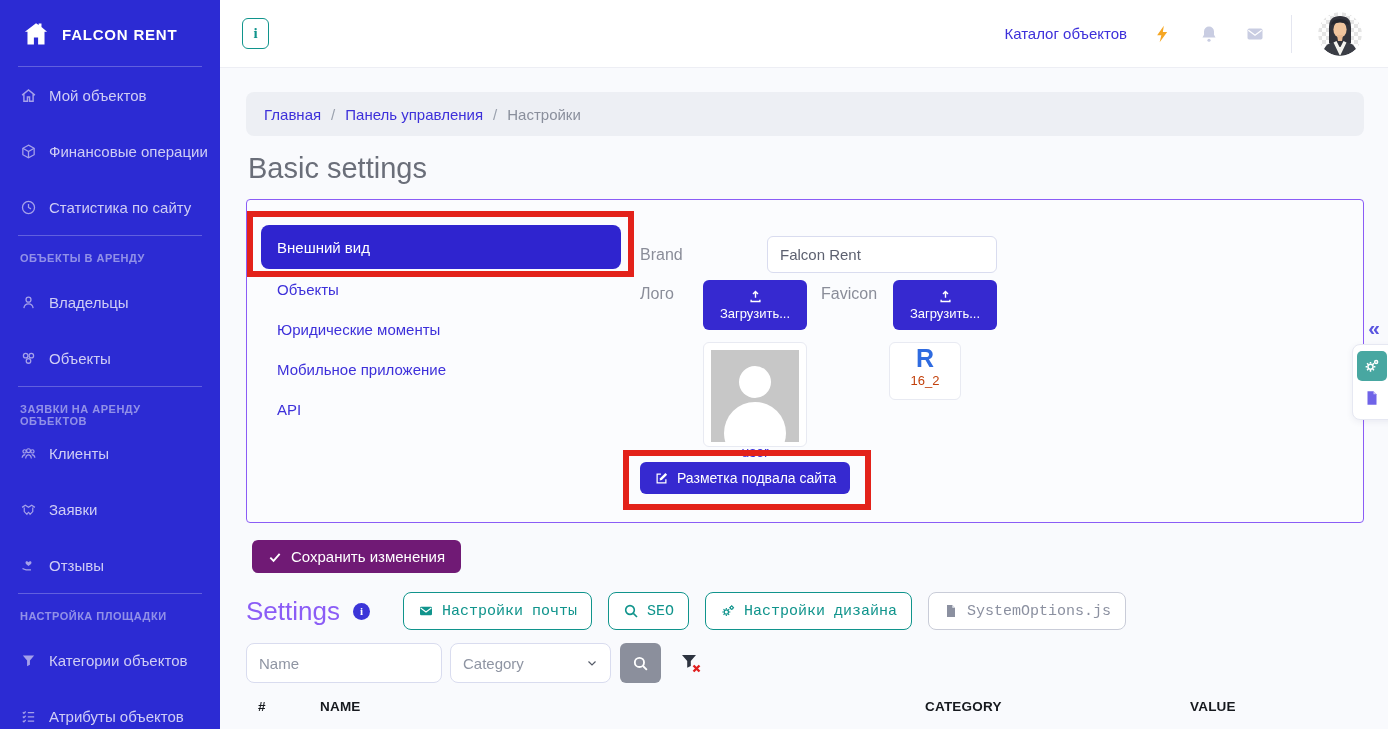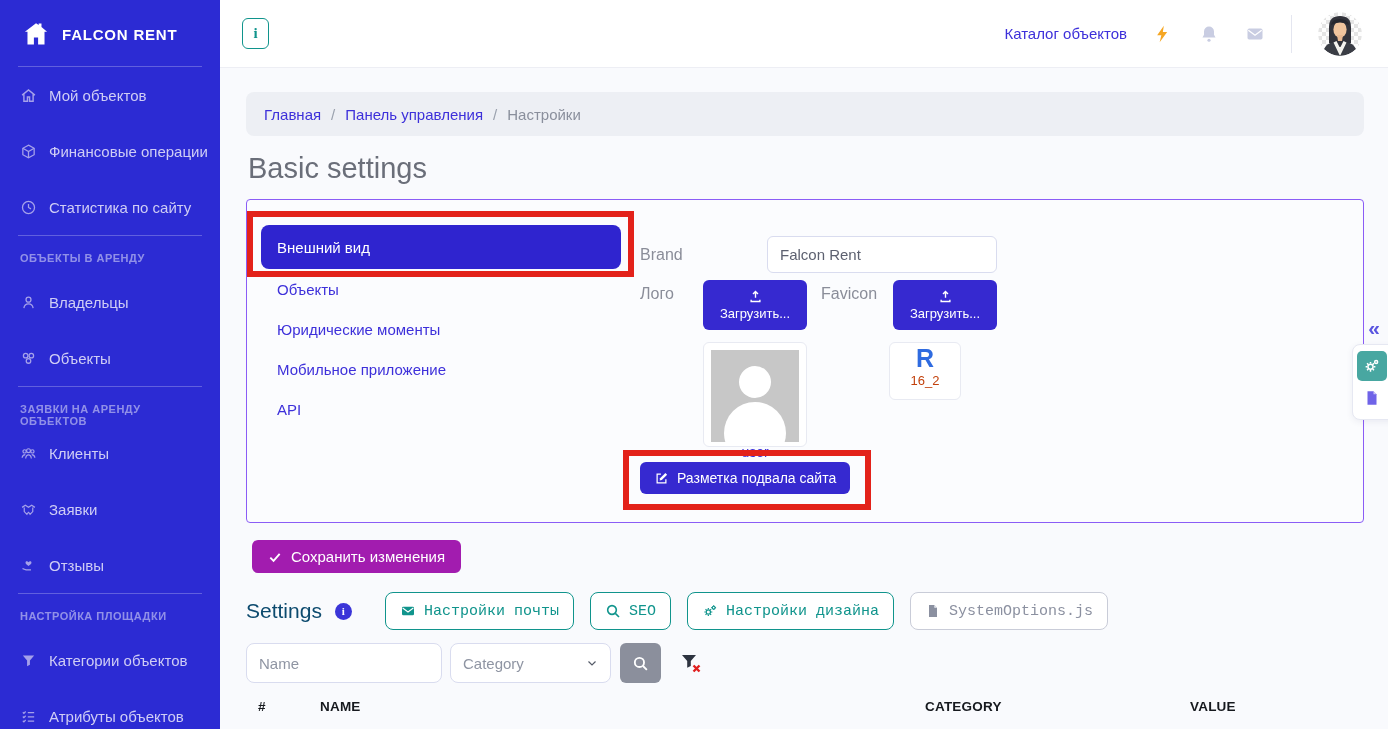--- a/index.html
+++ b/index.html
@@ -59,25 +59,25 @@
   .img-ph::after { content:""; position:absolute; left:50%; top:52px; transform:translateX(-50%); width:62px; height:62px; border-radius:50%; background:#fff; }
   .preview-caption { color:#3d30da; font-size:14px; margin-top:2px; cursor:pointer; display:inline-block; }
   .favicon-preview { width:72px; height:58px; margin-left:82px; background:#fff; border:1px solid #e8eaf2; border-radius:6px; text-align:center; padding-top:2px; }
   .fav-letter { color:#2f6be0; font-size:25px; font-weight:bold; line-height:26px; }
   .fav-caption { color:#c2410c; font-size:13px; cursor:pointer; }
   .row-footer-btn { margin-top:15px; position:relative; width:206px; }
   .frame-footer { top:-12px; left:-17px; right:-25px; bottom:-16px; }
   .footer-markup-btn { height:32px; background:#3629d0; color:#fff; border:none; border-radius:6px; display:flex; align-items:center; gap:8px; padding:0 14px; font-size:14px; cursor:pointer; font-family:inherit; white-space:nowrap;justify-content:space-between; }
   .footer-markup-btn svg { width:15px; height:15px; }
 
-  .save-btn { margin:17px 0 0 6px; height:33px; background:#a21caf; color:#fff; border:none; border-radius:6px; display:flex; align-items:center; gap:9px; padding:0 16px; font-size:15px; cursor:pointer; font-family:inherit; }
+  .save-btn { margin:17px 0 0 6px; height:33px; background:#701a75; color:#fff; border:none; border-radius:6px; display:flex; align-items:center; gap:9px; padding:0 16px; font-size:15px; cursor:pointer; font-family:inherit; }
   .save-btn svg { width:14px; height:14px; }
 
   .settings-row { display:flex; align-items:center; margin-top:19px; }
-  .settings-title { font-size:21px; color:#0c4a6e; }
+  .settings-title { font-size:26px; color:#8b5cf6; }
   .info-dot { width:17px; height:17px; border-radius:50%; background:#3b35d8; color:#fff; font-size:11px; font-weight:bold; font-family:"Liberation Serif",serif; display:flex; align-items:center; justify-content:center; margin-left:13px; cursor:pointer; }
   .settings-btns { display:flex; gap:16px; margin-left:33px;font-family:Liberation Mono, monospace; }
   .pill-btn { height:38px; border:1px solid #10948c; background:#fff; color:#10948c; border-radius:8px; display:flex; align-items:center; gap:8px; padding:0 14px; font-size:15px; cursor:pointer; font-family:inherit; white-space:nowrap; }
   .pill-btn svg { width:16px; height:16px; }
   .pill-btn.gray { border-color:#c9ccd8; color:#8b90a0; }
 
   .filter-row { display:flex; align-items:center; margin-top:13px; }
   .name-input { width:196px; height:40px; border:1px solid #d9dcef; border-radius:8px; background:#fff; padding:0 12px; font-size:15px; color:#5d6170; font-family:inherit; }
   .name-input::placeholder { color:#8f95a3; }
   .cat-select { width:161px; height:40px; border:1px solid #d9dcef; border-radius:8px; background:#fff; margin-left:8px; display:flex; align-items:center; justify-content:space-between; padding:0 12px; font-size:15px; color:#8f95a3; cursor:pointer; }

